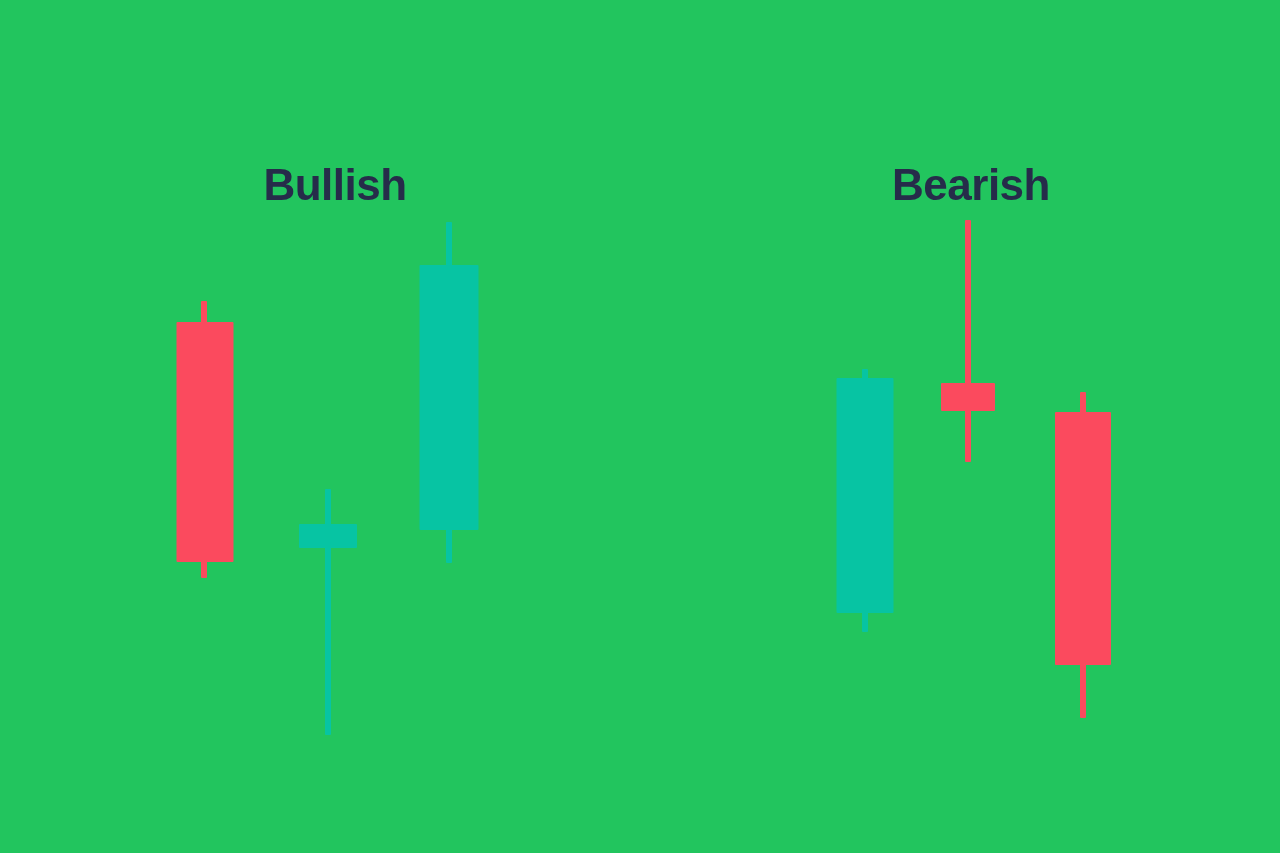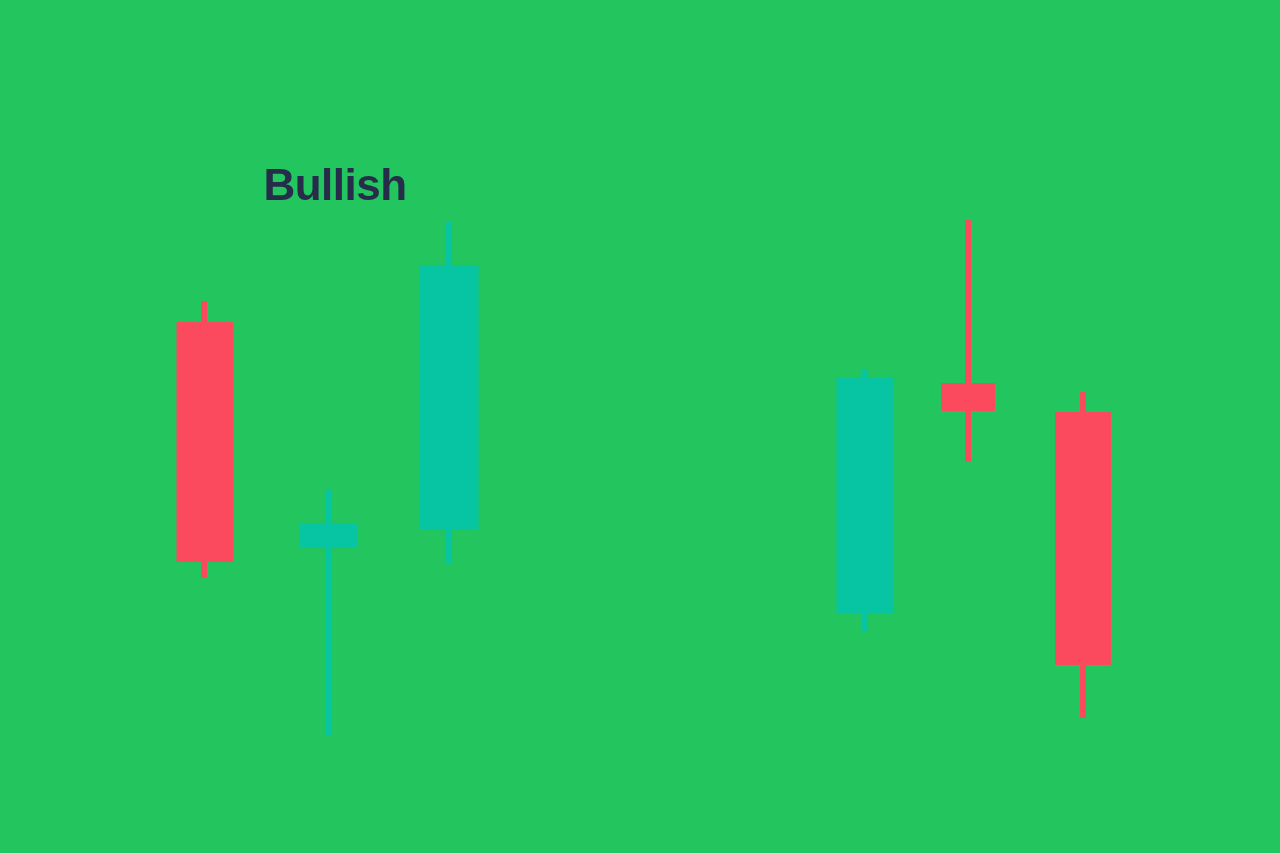--- a/index.html
+++ b/index.html
@@ -52,20 +52,21 @@
     pointer-events: none;
   }
 </style>
 </head>
 <body>
 
 <div id="stage" style="background: #22c55e; width: 1280px; height: 853px;">
 
   <div class="group-title" style="left: 335px; top: 163px; color: rgb(38, 44, 74);">Bullish</div>
 
+  <div class="group-title" style="left: 971px; top: 163px; color: rgb(38, 44, 74);">Bearish</div>
 
   <div class="chart-region" id="candle-layer">
       <div class="candle">
         <div class="wick" style="left: 204px; top: 301px; width: 6px; height: 277px; background: rgb(251, 74, 94);"></div>
         <div class="body" style="left: 204.5px; top: 322px; width: 57px; height: 240px; background: rgb(251, 74, 94);"></div>
       </div>
       <div class="candle">
         <div class="wick" style="left: 328px; top: 489px; width: 6px; height: 246px; background: rgb(7, 196, 163);"></div>
         <div class="body" style="left: 328px; top: 524px; width: 58px; height: 24px; background: rgb(7, 196, 163);"></div>
       </div>

